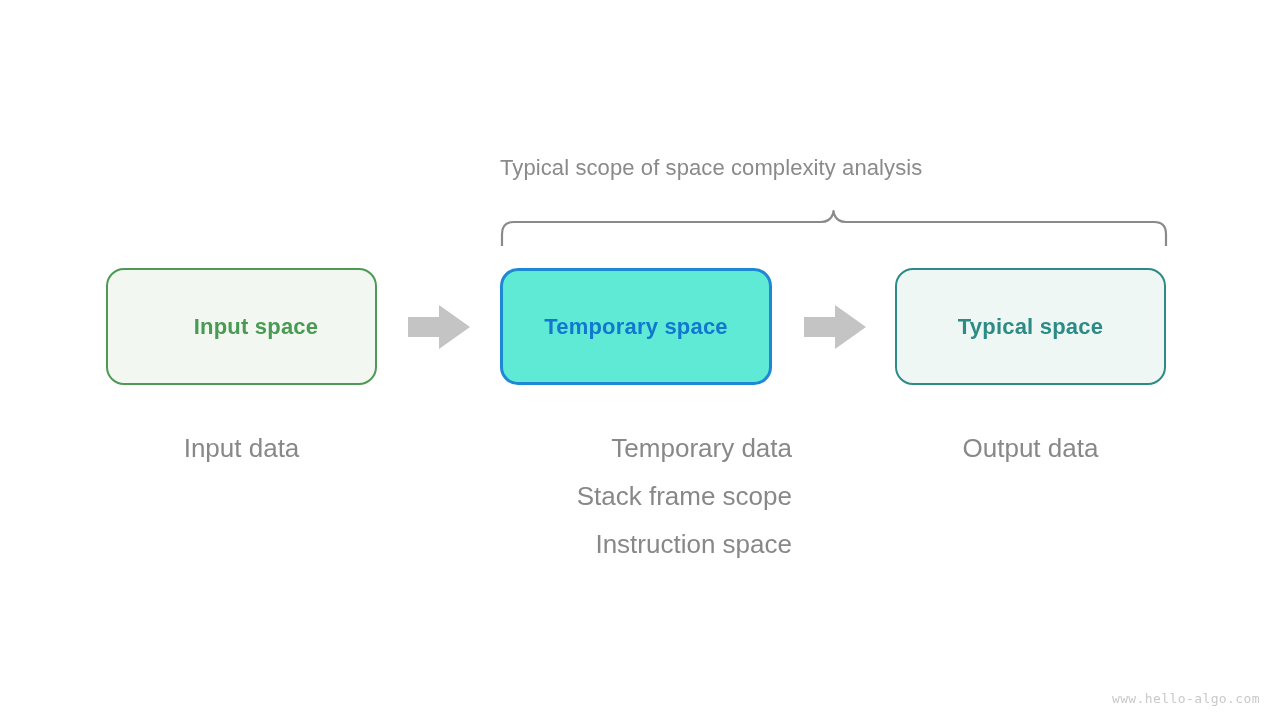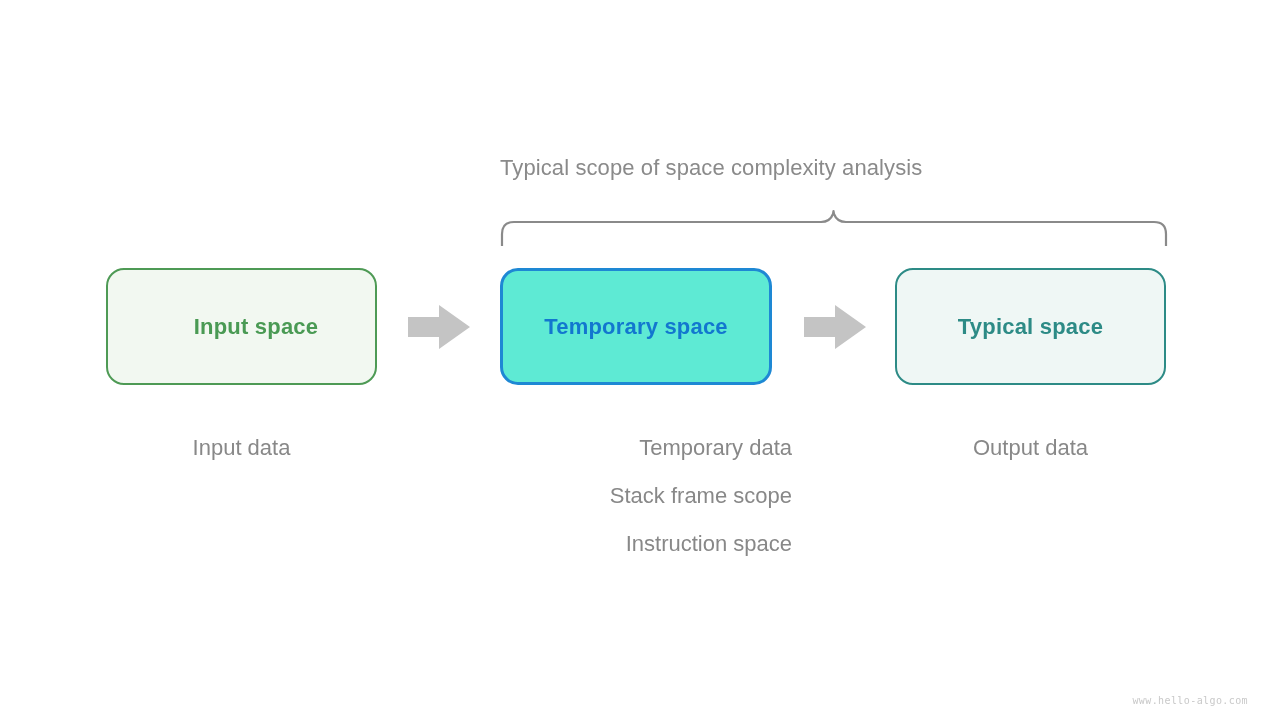--- a/index.html
+++ b/index.html
@@ -86,36 +86,36 @@
     height: 48px;
   }
   .arrow-1 { left: 408px; }
   .arrow-2 { left: 804px; }
 
   
   .caption-col {
     position: absolute;
     top: 424px;
     text-align: center;
-    font-size: 22px;
+    font-size: 26px;
     color: #888888;
     line-height: 48px;
   }
   .caption-input  { left: 106px; width: 271px; }
   .caption-temp   { left: 520px; width: 272px; text-align: right; }
   .caption-output { left: 895px; width: 271px; }
   .caption-col div { white-space: nowrap; }
 
   
   .watermark {
     position: absolute;
-    right: 32px;
+    right: 20px;
     bottom: 14px;
     font-family: "DejaVu Sans Mono", "Liberation Mono", monospace;
-    font-size: 10px;
+    font-size: 13px;
     color: #c9c9c9;
     letter-spacing: 0.4px;
   }
 </style>
 </head>
 <body>
 
 <div id="canvas">
 
   <div class="scope-title">Typical scope of space complexity analysis</div>

